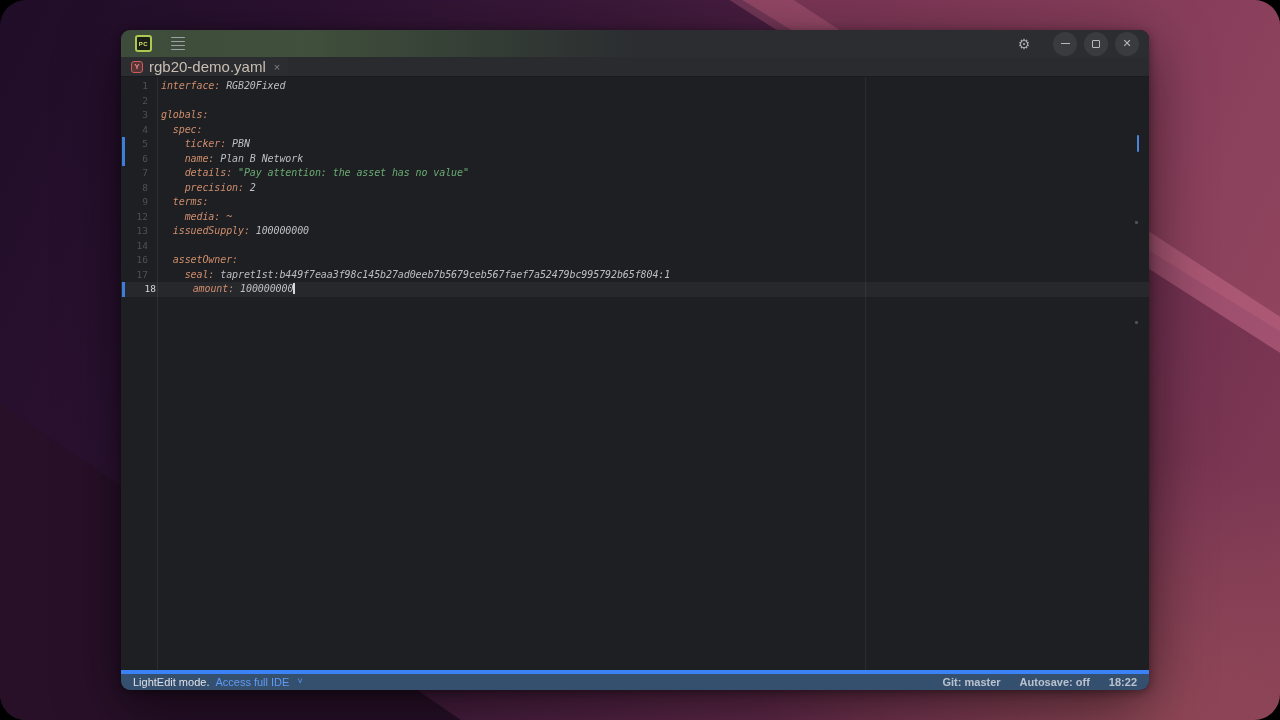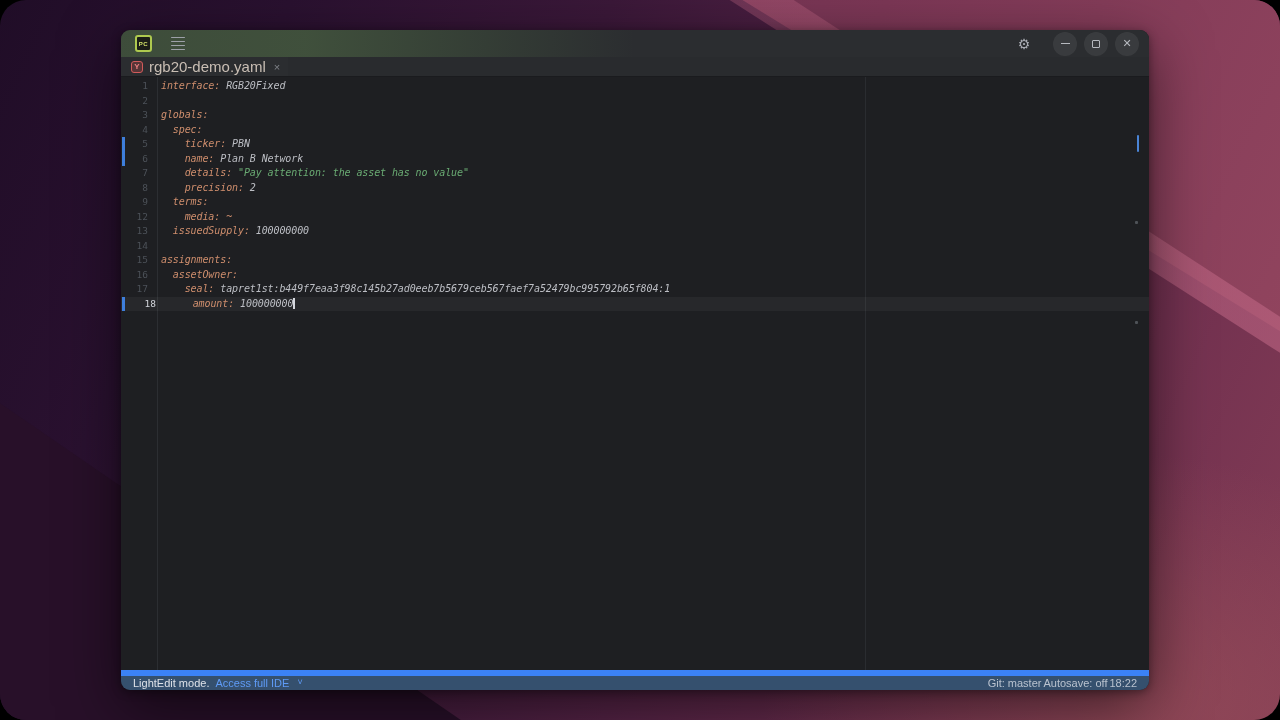--- a/index.html
+++ b/index.html
@@ -81,26 +81,26 @@
            vertical-align:-2px; margin-left:0px; }
 
   
   .scroll-change { position:absolute; right:10px; top:58px; width:2px; height:17px; background:#4a84d6; border-radius:1px; }
   .scroll-dot { position:absolute; right:11px; width:3px; height:3px; background:#767b83; opacity:.55; border-radius:1px; }
   .scroll-dot.d1 { top:144px; }
   .scroll-dot.d2 { top:244px; }
 
   
   .statusbar { height:20px; background:#35506e; flex:0 0 auto; display:flex; align-items:center;
-               padding:0 12px; font-size:11px; border-top:6px solid #3b82f6; }
+               padding:0 12px; font-size:11px; border-top:4px solid #3b82f6; }
   .sb-mode { color:#dde1e8; font-weight:500; }
   .sb-link { color:#5f9bf6; margin-left:6px; cursor:pointer; display:flex; align-items:center; gap:8px; }
   .sb-chevron { font-size:9px; color:#5f9bf6; transform:translateY(-1px); }
   .sb-spacer { flex:1; }
-  .sb-item { color:#b9c2cf; margin-left:2px; }
+  .sb-item { color:#b9c2cf; margin-left:19px;font-weight:bold; }
 </style>
 </head>
 <body>
 
 <div class="screen">
   <div class="wp-wedge-tr"></div>
   <div class="wp-edge-tr"></div>
   <div class="wp-wedge-bl"></div>
   <div class="wp-glow-br"></div>
 
@@ -192,25 +192,20 @@
           </div>
           <div class="code-row">
             <span class="change-bar"></span>
             <span class="gutter-cell">13</span>
             <span class="line-text"><span class="seg-t">  </span><span class="seg-k">issuedSupply:</span><span class="seg-t"> 100000000</span></span>
           </div>
           <div class="code-row">
             <span class="change-bar"></span>
             <span class="gutter-cell">14</span>
             <span class="line-text"></span>
-          </div>
-          <div class="code-row">
-            <span class="change-bar"></span>
-            <span class="gutter-cell">15</span>
-            <span class="line-text"><span class="seg-k">assignments:</span></span>
           </div>
           <div class="code-row">
             <span class="change-bar"></span>
             <span class="gutter-cell">16</span>
             <span class="line-text"><span class="seg-t">  </span><span class="seg-k">assetOwner:</span></span>
           </div>
           <div class="code-row">
             <span class="change-bar"></span>
             <span class="gutter-cell">17</span>
             <span class="line-text"><span class="seg-t">    </span><span class="seg-k">seal:</span><span class="seg-t"> tapret1st:b449f7eaa3f98c145b27ad0eeb7b5679ceb567faef7a52479bc995792b65f804:1</span></span>

